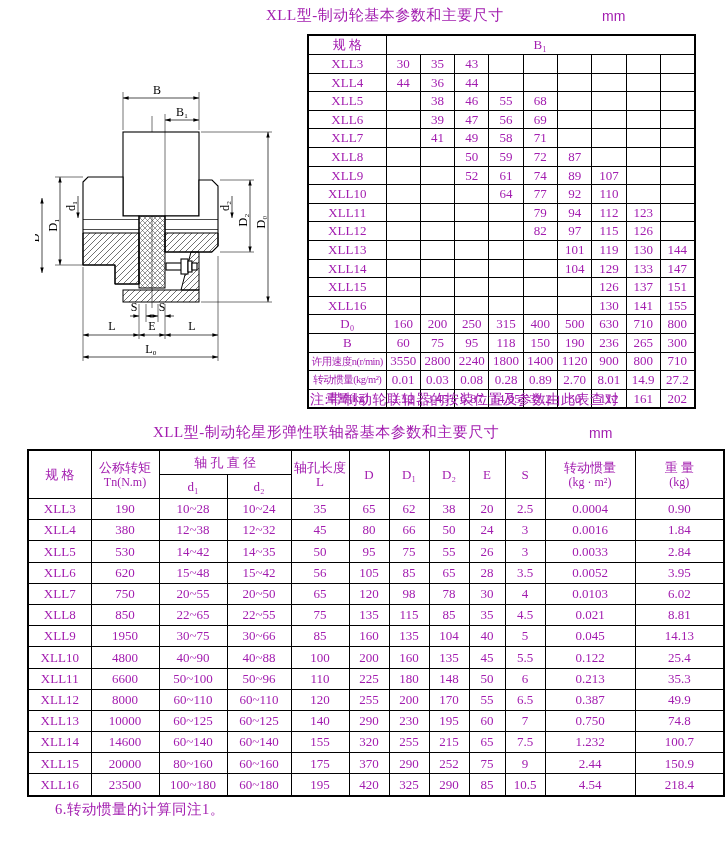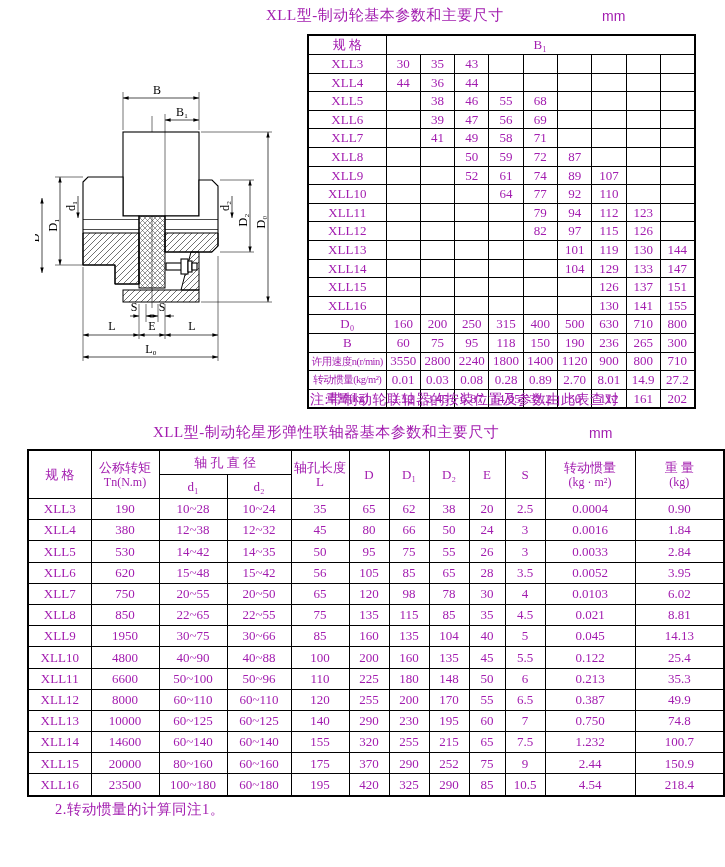--- a/index.html
+++ b/index.html
@@ -625,16 +625,16 @@
           <td>290</td>
           <td>85</td>
           <td>10.5</td>
           <td>4.54</td>
           <td>218.4</td>
         </tr>
       </tbody>
   </table>
 
   <div class="abs notes" style="left:10px;top:799px;">
-    <div class="cont">2.转动惯量的计算同注1。</div>
+    <div class="cont">6.转动惯量的计算同注1。</div>
   </div>
 
 </div>
 
 </body></html>

